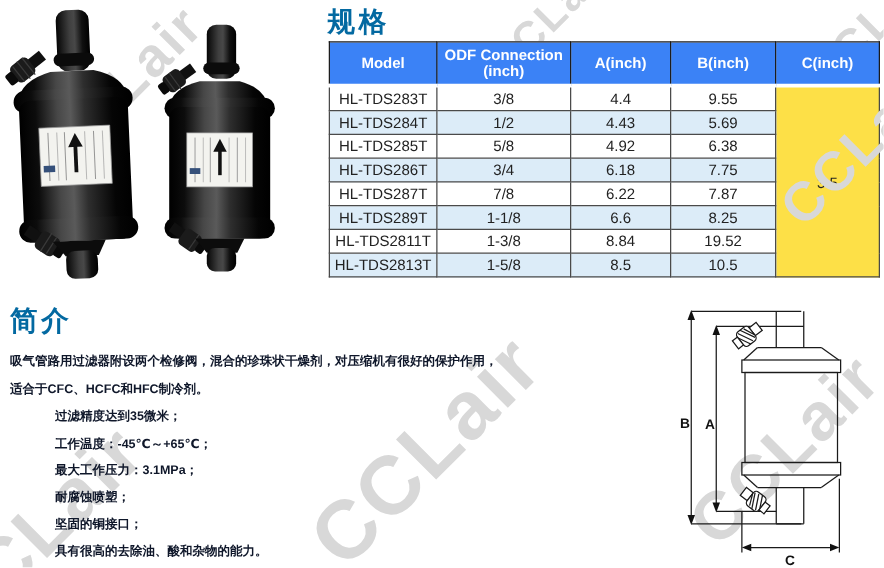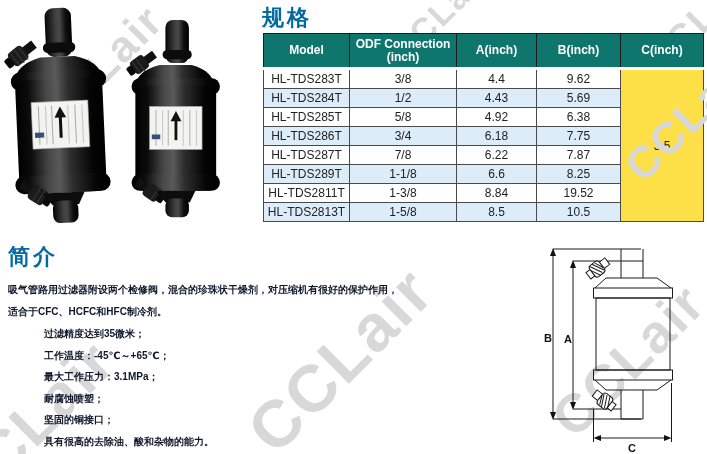--- a/index.html
+++ b/index.html
@@ -27,21 +27,21 @@
   }
   .t-spec{left:262px; top:5px;}
   .t-intro{left:8px; top:244px;}
   
   .spec-table{
     position:absolute; z-index:2; left:263px; top:33px; width:440px;
     border-collapse:collapse; table-layout:fixed; font-size:12px; color:#222;
     background:#fff; border:1px solid #4a4a4a;
   }
   .spec-table th{
-    background:#0f766e; color:#ffffff; font-weight:bold; height:31px;
+    background:#3b82f6; color:#ffffff; font-weight:bold; height:31px;
     border:1px solid #1c1c1c; border-bottom:3px solid #ffffff;
     font-size:12px; line-height:13px; padding:1px;
   }
   .spec-table td{
     border:1px solid #4a4a4a; text-align:center; height:16px; padding:1px;
     background:#ffffff;
     margin-top:12px;
   }
   .spec-table tr.alt td{background:#dcecf8;}
   .spec-table td.c-cell{background:#fde047; vertical-align:middle; font-size:12px;}
@@ -198,21 +198,21 @@
         <th>A(inch)</th>
         <th>B(inch)</th>
         <th>C(inch)</th>
       </tr>
     </thead>
     <tbody>
       <tr>
         <td>HL-TDS283T</td>
         <td>3/8</td>
         <td>4.4</td>
-        <td>9.62</td>
+        <td>9.55</td>
         <td class="c-cell" rowspan="8">3.5</td>
       </tr>
       <tr class="alt">
         <td>HL-TDS284T</td>
         <td>1/2</td>
         <td>4.43</td>
         <td>5.69</td>
       </tr>
       <tr>
         <td>HL-TDS285T</td>

